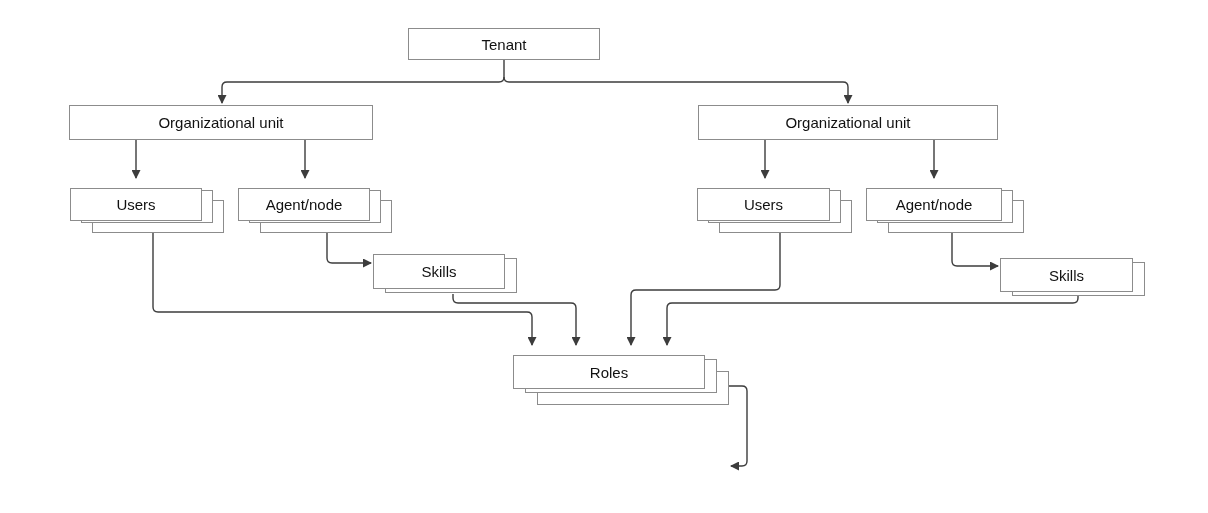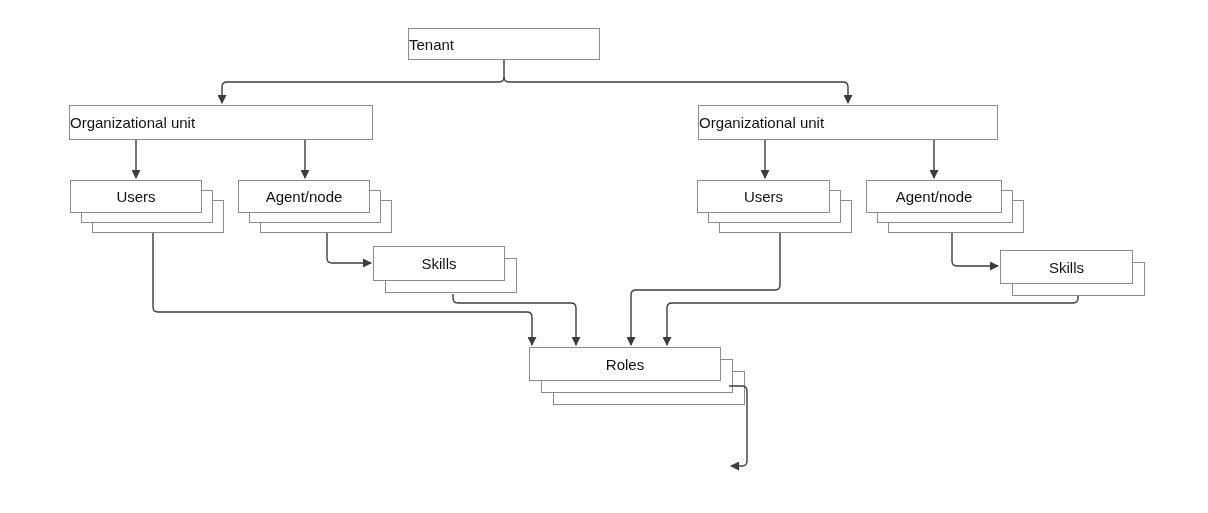--- a/index.html
+++ b/index.html
@@ -9,34 +9,34 @@
     --text:#111111;
     --background:#ffffff;
   }
   *{margin:0;padding:0;box-sizing:border-box;}
   html,body{width:1208px;height:513px;background:var(--background);
     font-family:"Liberation Sans", sans-serif;}
   .canvas{position:relative;width:1208px;height:513px;background:var(--background);overflow:hidden;}
 
   
   .node{position:absolute;background:var(--box-fill);border:1px solid var(--box-border);
-    display:flex;align-items:center;
+    display:flex;align-items:center;justify-content:center;
     font-size:15px;color:var(--text);z-index:3;}
 
   
   .stack{position:absolute;}
   .layer{position:absolute;left:0;top:0;width:100%;height:100%;
     background:var(--box-fill);border:1px solid var(--box-border);}
   .stack .l3{transform:translate(22px,20px);z-index:1;}
   .stack .l2{transform:translate(11px,10px);z-index:2;}
   .stack.off12 .l3{transform:translate(24px,24px);}
   .stack.off12 .l2{transform:translate(12px,12px);}
   .stack.two .l2{transform:translate(12px,12px);}
   .stack .main{z-index:3;display:flex;align-items:center;justify-content:center;
-    font-size:15px;color:var(--text);}
+    font-size:15px;color:var(--text);margin-top:8px;}
 
   svg.wires{position:absolute;left:0;top:0;width:1208px;height:513px;
     z-index:4;pointer-events:none;}
   svg.wires path{fill:none;stroke:var(--line);stroke-width:1.4;}
   #arrowhead path{fill:var(--line);stroke:none;}
 </style>
 </head>
 <body>
 
 <div class="canvas">
@@ -101,20 +101,20 @@
   <div class="stack two" style="left:373px;top:246px;width:132px;height:35px">
     <div class="layer l2"></div>
     <div class="layer main">Skills</div>
   </div>
 
   <div class="stack two" style="left:1000px;top:250px;width:133px;height:34px">
     <div class="layer l2"></div>
     <div class="layer main">Skills</div>
   </div>
 
-  <div class="stack off12" style="left:529px;top:347px;width:192px;height:34px">
+  <div class="stack off12" style="left:513px;top:347px;width:192px;height:34px">
     <div class="layer l3"></div>
     <div class="layer l2"></div>
     <div class="layer main">Roles</div>
   </div>
 
 
 </div>
 
 </body></html>

